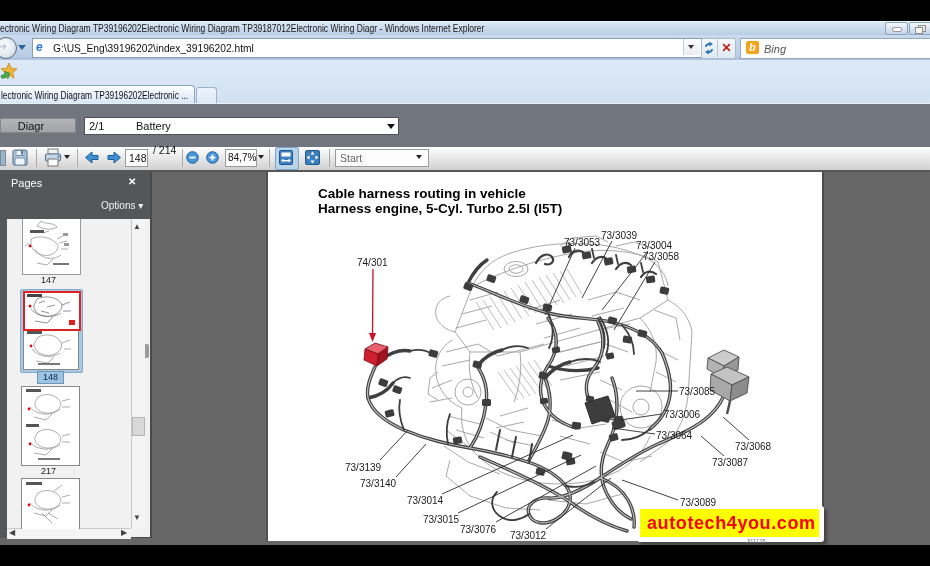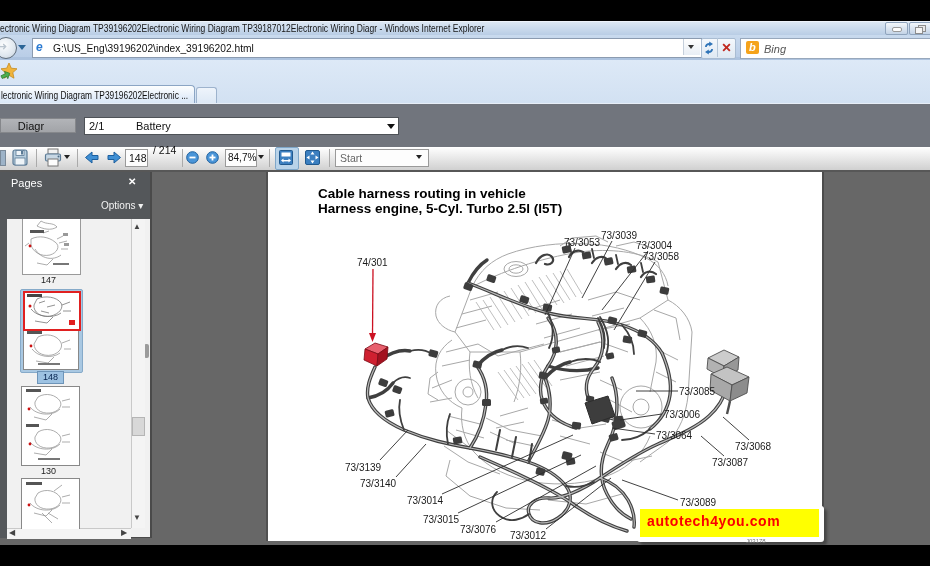--- a/index.html
+++ b/index.html
@@ -205,21 +205,21 @@
     <path d="M8 20 C14 28 30 30 38 22 M30 27 L24 33 L12 30 M40 14 L48 12 M40 20 L48 20"></path>
     <path d="M16 45 C24 40 34 43 38 49 C41 54 36 60 28 61 C18 62 12 56 13 50 Z"></path>
     <path d="M8 55 C14 63 30 65 38 57 M30 62 L24 68 L12 66 M40 49 L48 47 M40 55 L48 55"></path>
    </g>
    <rect x="4" y="2" width="15" height="3" fill="#555"></rect>
    <rect x="4" y="37" width="13" height="3" fill="#555"></rect>
    <circle cx="7" cy="22" r="1.4" fill="#cc1111"></circle>
    <circle cx="8" cy="57" r="1.4" fill="#cc1111"></circle>
    <rect x="16" y="71" width="22" height="2" fill="#777"></rect>
  </svg>
- <div class="abs" style="left:41px;top:466px;font-size:9px;color:#222">130</div>
+ <div class="abs" style="left:41px;top:466px;font-size:9px;color:#222">217</div>
 
  <div class="abs" style="left:21px;top:478px;width:57px;height:50px;background:#fff;border:1px solid #888;border-bottom:none"></div>
  <svg class="abs" style="left:22px;top:479px" width="55" height="48" viewBox="0 0 55 48">
    <g stroke="#8a8a8a" stroke-width="0.7" fill="none">
     <path d="M16 14 C24 9 34 12 38 18 C41 23 36 29 28 30 C18 31 12 25 13 19 Z"></path>
     <path d="M8 24 C14 32 30 34 38 26 M30 31 L24 37 L12 34 M40 18 L48 16 M40 24 L48 24"></path>
     <path d="M20 34 L30 44 M26 34 L36 40 M32 12 L40 6"></path>
    </g>
    <rect x="4" y="3" width="16" height="3" fill="#555"></rect>
    <circle cx="7" cy="26" r="1.4" fill="#cc1111"></circle>
@@ -401,17 +401,17 @@
   <text x="360" y="487">73/3140</text>
   <text x="407" y="504">73/3014</text>
   <text x="423" y="523">73/3015</text>
   <text x="460" y="533">73/3076</text>
   <text x="510" y="539">73/3012</text>
  </g>
 </svg>
 
 <div class="abs" style="left:637px;top:506px;width:187px;height:36px;background:#fff;border-radius:3px;box-shadow:3px 3px 3px rgba(60,60,60,.8)"></div>
 <div class="abs" style="left:640px;top:509px;width:179px;height:28px;background:#ffff00"></div>
-<div class="abs" style="left:647px;top:513px;font-size:14px;font-weight:bold;color:#fa0000;letter-spacing:0.6px">autotech4you.com</div>
+<div class="abs" style="left:647px;top:513px;font-size:18px;font-weight:bold;color:#fa0000;letter-spacing:0.6px">autotech4you.com</div>
 <div class="abs" style="left:746px;top:538px;font-size:6px;color:#777">J03178</div>
 
 <div class="abs" style="left:0;top:0;width:930px;height:21px;background:#000"></div>
 <div class="abs" style="left:0;top:545px;width:930px;height:21px;background:#000"></div>
 
 </body></html>

